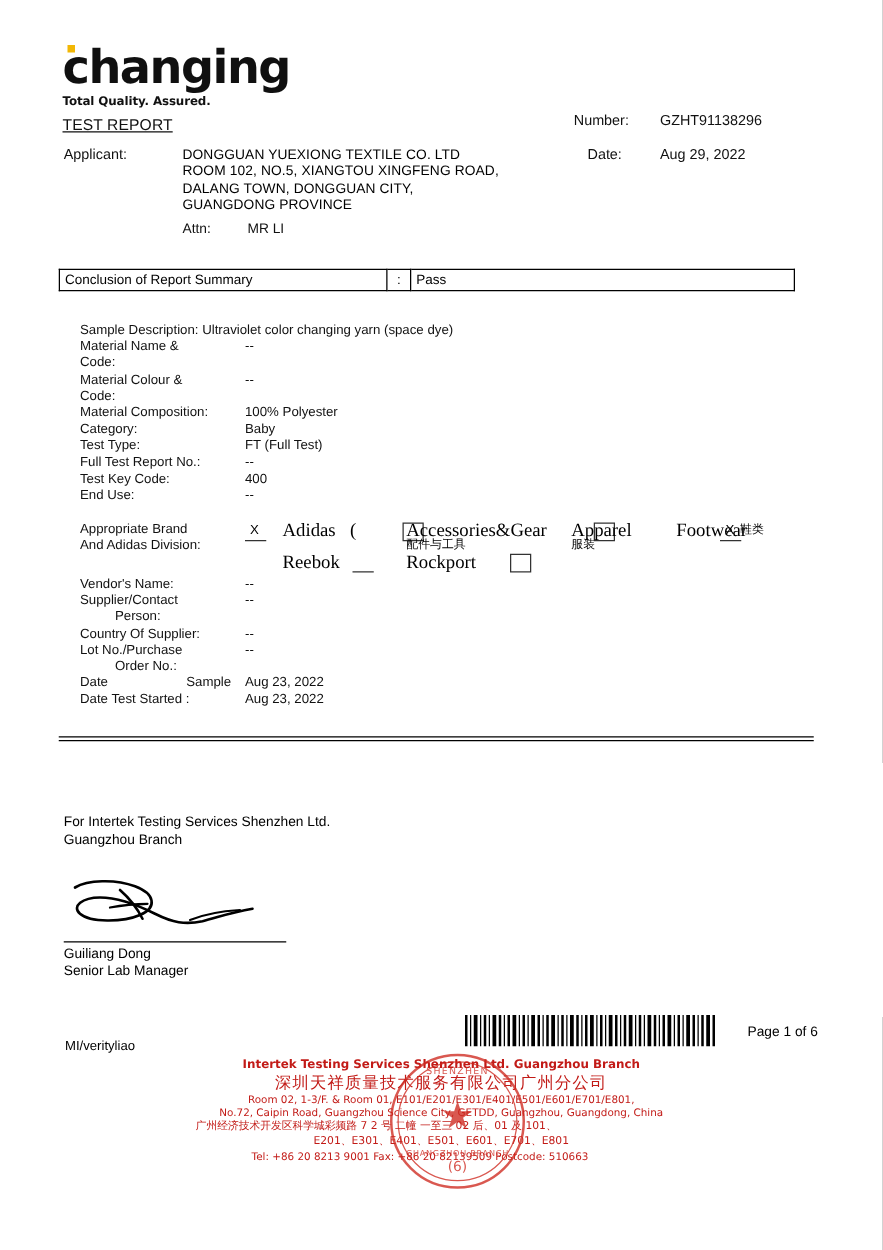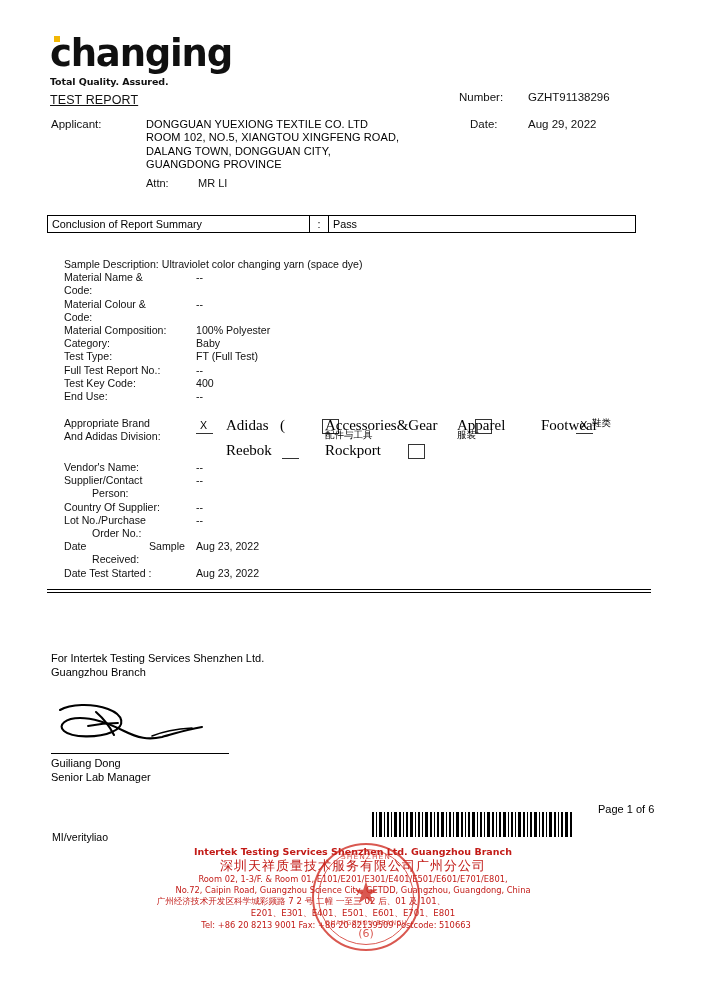--- a/index.html
+++ b/index.html
@@ -285,23 +285,20 @@
       <span class="det-k">Lot No./Purchase</span>
       <span class="det-v">--</span>
     </div>
     <div class="det-row">
       <span class="det-k ind">Order No.:</span>
     </div>
     <div class="det-row">
       <span class="det-k">Date</span>
       <span style="position:absolute;left:85px;">Sample</span>
       <span class="det-v">Aug 23, 2022</span>
-    </div>
-    <div class="det-row">
-      <span class="det-k ind">Received:</span>
     </div>
     <div class="det-row">
       <span class="det-k">Date Test Started :</span>
       <span class="det-v">Aug 23, 2022</span>
     </div>
   </div>
 
   
   <div class="rule-d" style="top:589px;"></div>
 
@@ -377,21 +374,21 @@
       <i style="left:177px;width:3px"></i>
       <i style="left:182px;width:2px"></i>
     <i style="left:186px;width:1px"></i>
       <i style="left:189px;width:2px"></i>
       <i style="left:193px;width:3px"></i>
     <i style="left:198px;width:2px"></i>
   </div>
 
   
   <div class="abs" style="left:52px;top:831px;font-size:10.5px;">MI/verityliao</div>
-  <div class="abs" style="left:598px;top:803px;font-size:11px;">Page 1 of 6</div>
+  <div class="abs" style="left:598px;top:820px;font-size:11px;">Page 1 of 6</div>
 
   <div class="abs ft-bold" style="left:0;top:846px;width:706px;">Intertek Testing Services Shenzhen Ltd. Guangzhou Branch</div>
   <div class="abs ft-cn" style="left:0;top:857px;width:706px;">深圳天祥质量技术服务有限公司广州分公司</div>
   <div class="abs ft-sm" style="left:0;top:874px;width:706px;">Room 02, 1-3/F. &amp; Room 01, E101/E201/E301/E401/E501/E601/E701/E801,</div>
   <div class="abs ft-sm" style="left:0;top:885px;width:706px;">No.72, Caipin Road, Guangzhou Science City, GETDD, Guangzhou, Guangdong, China</div>
   <div class="abs ft-cn-sm" style="left:0;top:896px;width:602px;">广州经济技术开发区科学城彩频路 7 2 号 二幢 一至三 02 后、01 及 101、</div>
   <div class="abs ft-cn-sm" style="left:0;top:908px;width:706px;">E201、E301、E401、E501、E601、E701、E801</div>
   <div class="abs ft-sm" style="left:0;top:920px;width:672px;">Tel: +86 20 8213 9001 Fax: +86 20 82139509 Postcode: 510663</div>
 
   

